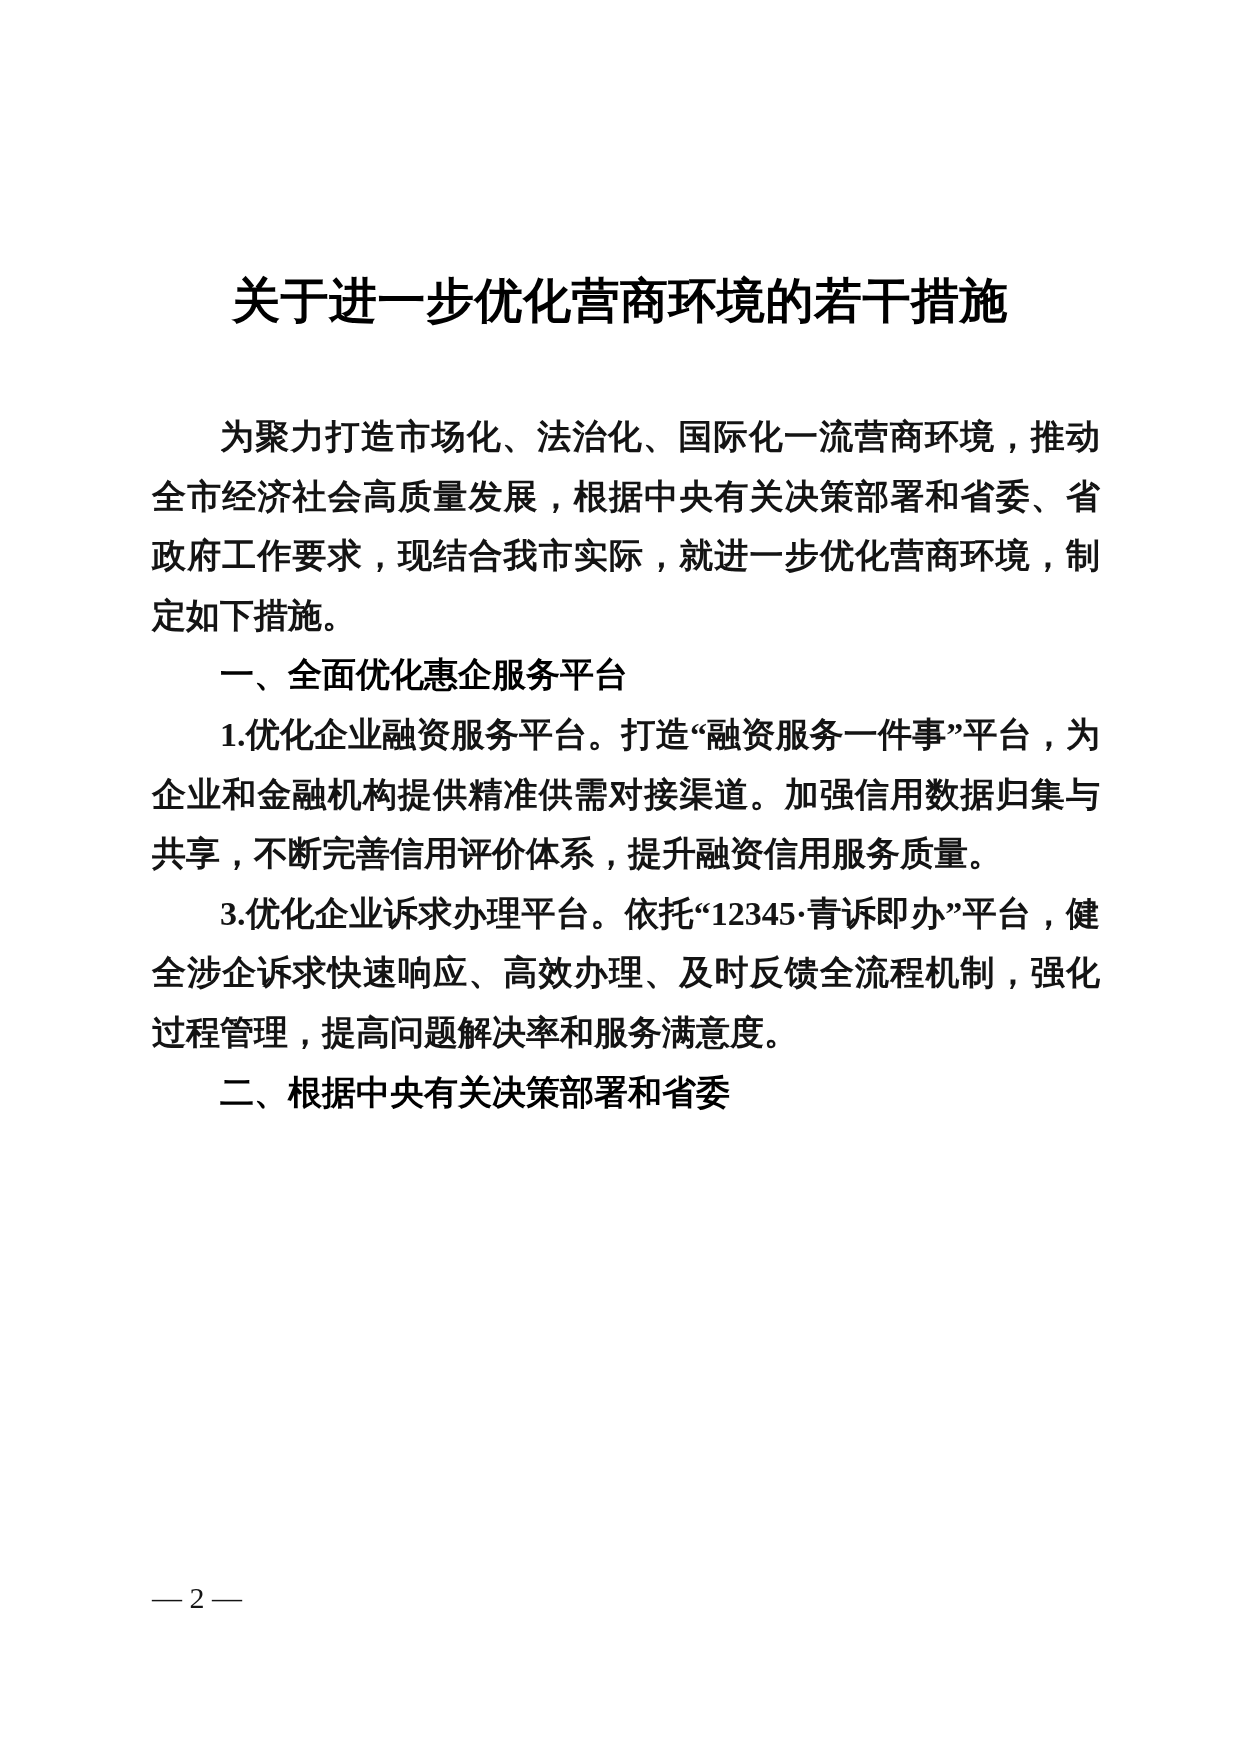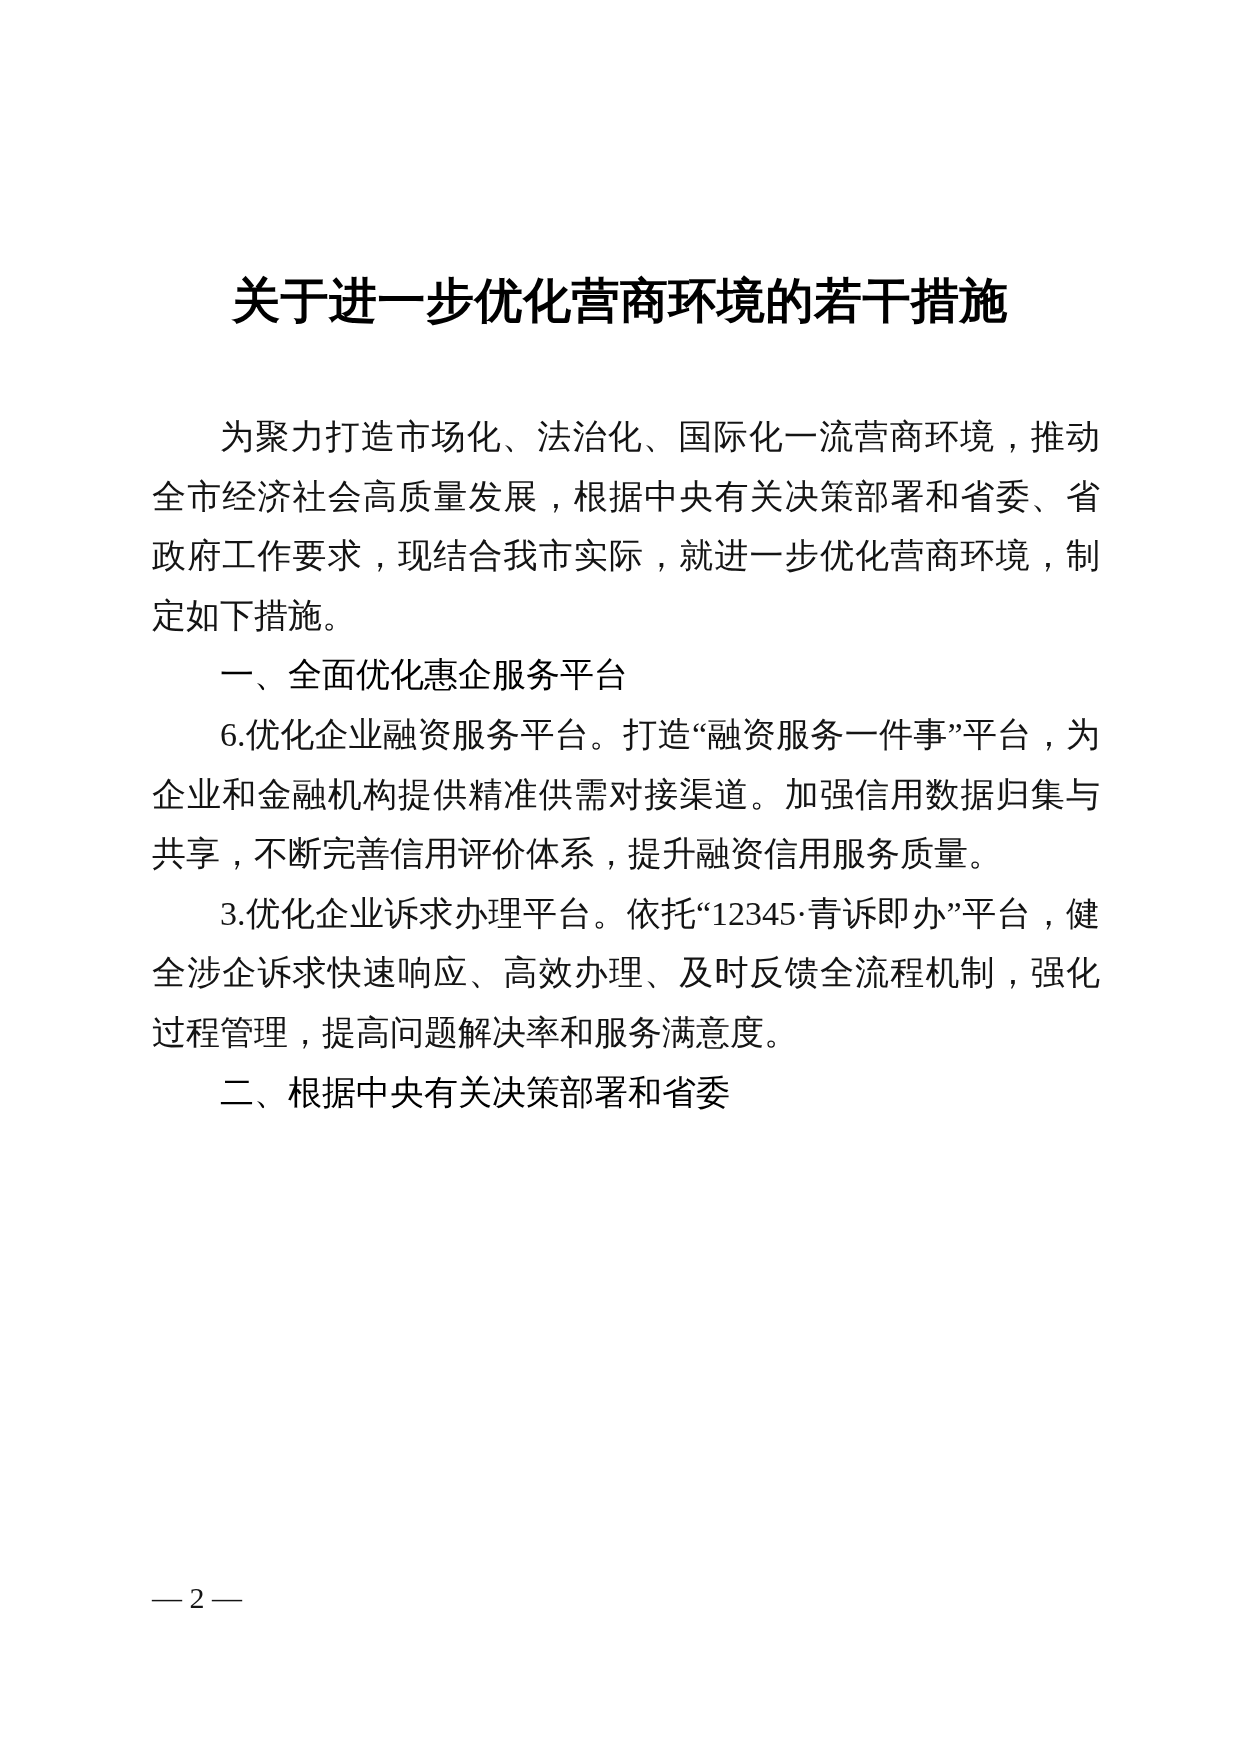--- a/index.html
+++ b/index.html
@@ -38,26 +38,27 @@
     font-family: "Liberation Serif", "DejaVu Serif", serif;
     font-size: 34px;
     line-height: 59.6px;
     color: #141414;
   }
   .para {
     margin: 0;
     text-indent: 2em;
     text-align: justify;
     text-justify: inter-character;
+    font-weight: bold;
   }
   .heading {
     margin: 0;
     text-indent: 2em;
     font-family: "Liberation Sans", "DejaVu Sans", sans-serif;
-    font-weight: 400;
+    font-weight: 700;
     font-size: 34px;
     line-height: 59.6px;
     color: #000000;
   }
   .page-footer {
     position: absolute;
     left: 152px;
     top: 1580px;
     font-family: "Liberation Serif", "DejaVu Serif", serif;
     font-size: 30px;
@@ -73,21 +74,21 @@
 
   <h1 class="doc-title">关于进一步优化营商环境的若干措施</h1>
 
   <div class="doc-body">
 
     <p class="para">为聚力打造市场化、法治化、国际化一流营商环境，推动全市经济社会高质量发展，根据中央有关决策部署和省委、省政府工作要求，现结合我市实际，就进一步优化营商环境，制定如下措施。</p>
 
     <h2 class="heading">一、全面优化惠企服务平台</h2>
 
 
-    <p class="para">6.优化企业融资服务平台。打造“融资服务一件事”平台，为企业和金融机构提供精准供需对接渠道。加强信用数据归集与共享，不断完善信用评价体系，提升融资信用服务质量。</p>
+    <p class="para">1.优化企业融资服务平台。打造“融资服务一件事”平台，为企业和金融机构提供精准供需对接渠道。加强信用数据归集与共享，不断完善信用评价体系，提升融资信用服务质量。</p>
 
     <p class="para">3.优化企业诉求办理平台。依托“12345·青诉即办”平台，健全涉企诉求快速响应、高效办理、及时反馈全流程机制，强化过程管理，提高问题解决率和服务满意度。</p>
 
     <h2 class="heading">二、根据中央有关决策部署和省委</h2>
 
 
   </div>
 
   <div class="page-footer">— 2 —</div>
 

